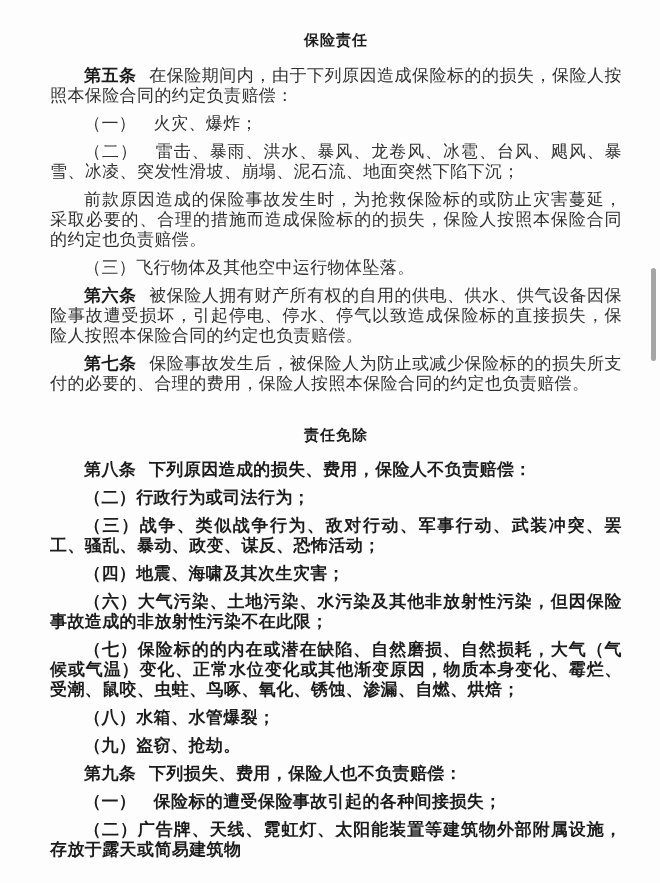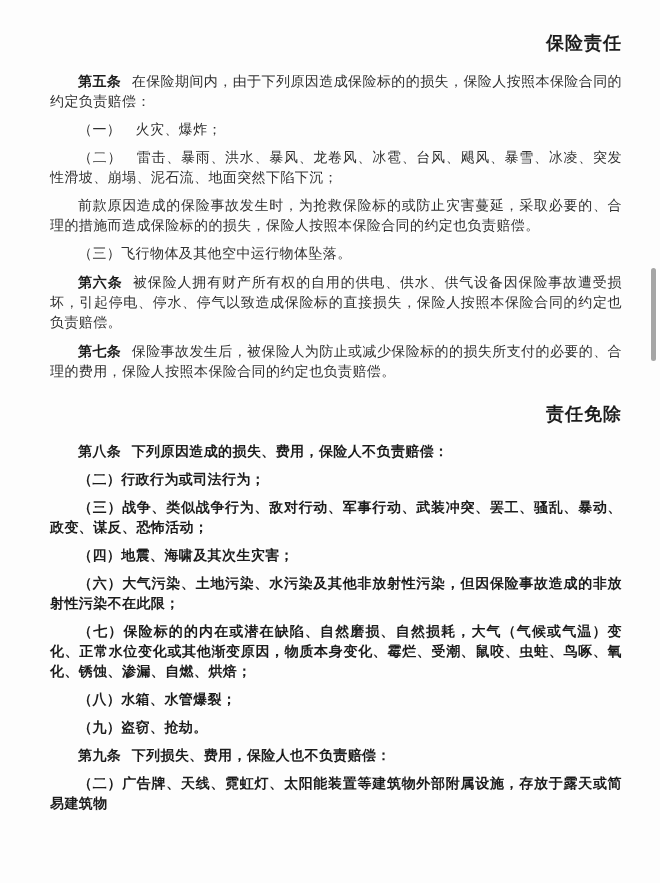--- a/index.html
+++ b/index.html
@@ -21,33 +21,33 @@
     overflow: hidden;
     font-family: "Liberation Serif", "DejaVu Serif", serif;
     color: var(--text);
   }
   .content {
     padding: 31px 38px 0 50px;
     filter: blur(0.3px);
   }
   .section-heading {
     font-family: Liberation Serif, serif;
-    font-size: 18px;
+    font-size: 15px;
     font-weight: 700;
     color: var(--bold);
-    text-align: right;
+    text-align: center;
     margin: 0 0 16px 0;
     letter-spacing: 1px;
   }
   .section + .section .section-heading {
-    margin-top: 20px;
+    margin-top: 32px;
     margin-bottom: 15px;
   }
   p.para {
-    font-size: 14px;
+    font-size: 17px;
     line-height: 20px;
     margin: 0 0 8px 0;
     text-indent: 2em;
     text-align: justify;
     letter-spacing: 0.4px;
   }
   p.para .lead {
     font-family: "Liberation Sans", "DejaVu Sans", sans-serif;
     font-weight: 700;
     color: var(--bold);
@@ -92,20 +92,21 @@
       <div>
           <p class="para em"><span class="lead">第八条</span>下列原因造成的损失、费用，保险人不负责赔偿：</p>
           <p class="para em">（二）行政行为或司法行为；</p>
           <p class="para em">（三）战争、类似战争行为、敌对行动、军事行动、武装冲突、罢工、骚乱、暴动、政变、谋反、恐怖活动；</p>
           <p class="para em">（四）地震、海啸及其次生灾害；</p>
           <p class="para em">（六）大气污染、土地污染、水污染及其他非放射性污染，但因保险事故造成的非放射性污染不在此限；</p>
           <p class="para em">（七）保险标的的内在或潜在缺陷、自然磨损、自然损耗，大气（气候或气温）变化、正常水位变化或其他渐变原因，物质本身变化、霉烂、受潮、鼠咬、虫蛀、鸟啄、氧化、锈蚀、渗漏、自燃、烘焙；</p>
           <p class="para em">（八）水箱、水管爆裂；</p>
           <p class="para em">（九）盗窃、抢劫。</p>
           <p class="para em"><span class="lead">第九条</span>下列损失、费用，保险人也不负责赔偿：</p>
+          <p class="para em">（一）　保险标的遭受保险事故引起的各种间接损失；</p>
           <p class="para em">（二）广告牌、天线、霓虹灯、太阳能装置等建筑物外部附属设施，存放于露天或简易建筑物</p>
         </div>
     </div>
 
   </div>
 
   <div class="scrollbar-thumb"></div>
 </div>
 
 </body></html>

